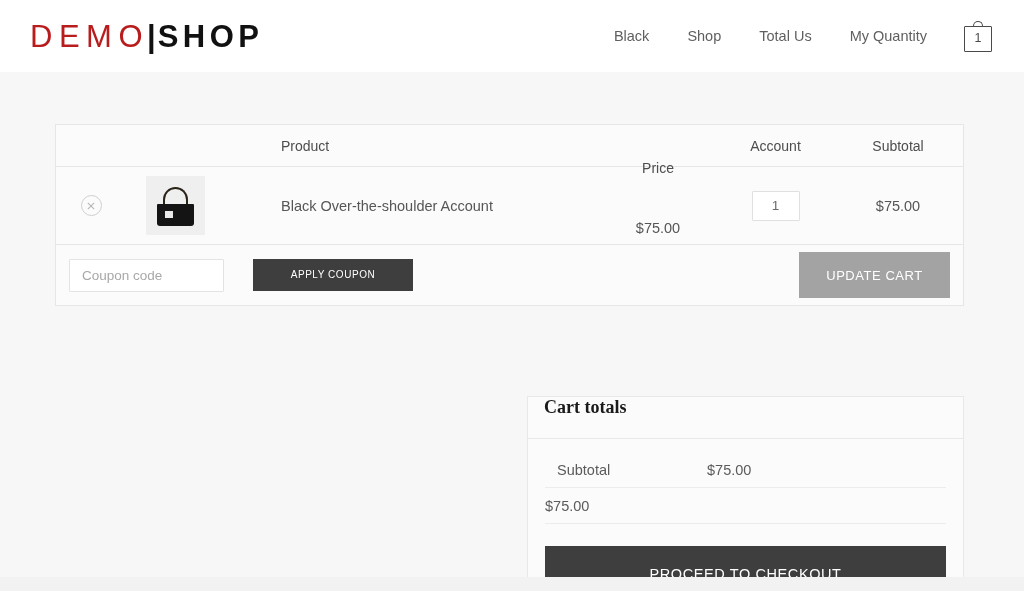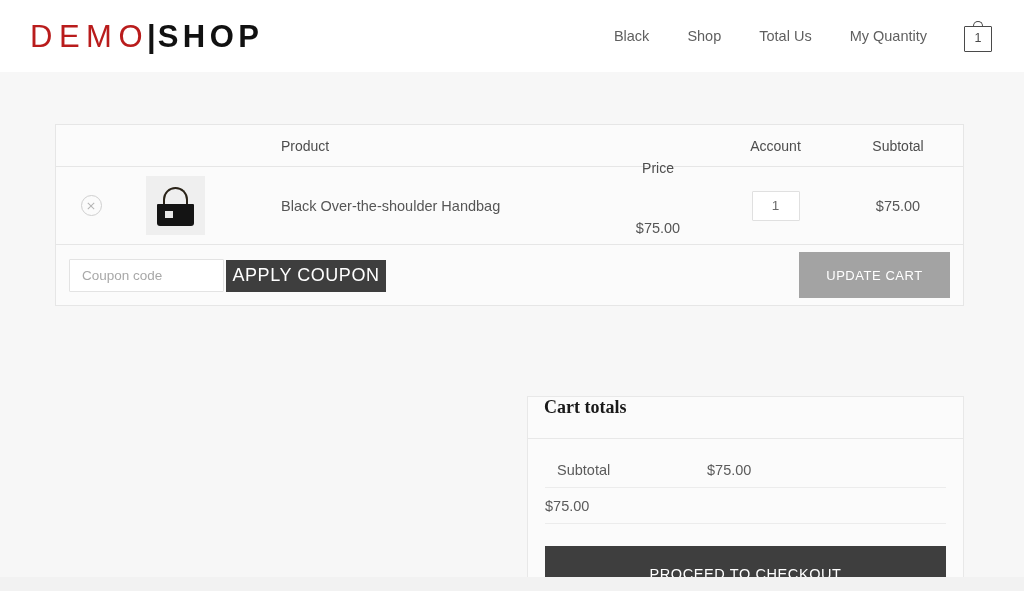--- a/index.html
+++ b/index.html
@@ -248,21 +248,21 @@
     outline: none;
   }
 
   
   .coupon-row {
     height: 60px;
     padding: 0 13px 0 13px;
     justify-content: space-between;
     background: #fbfbfb;
   }
-  .coupon-left { display: flex; align-items: flex-end; }
+  .coupon-left { display: flex; align-items: flex-start; gap: 20px; }
 
   .coupon-input {
     width: 155px;
     height: 33px;
     border: 1px solid #e3e3e3;
     background: #ffffff;
     padding: 0 12px;
     font-family: "Liberation Sans", sans-serif;
     font-size: 13.5px;
     color: #5b5b5b;
@@ -273,25 +273,25 @@
 
   .btn {
     border: none;
     font-family: "Liberation Sans", sans-serif;
     cursor: pointer;
     color: #ffffff;
     letter-spacing: 0.55px;
   }
 
   .apply-coupon-btn {
-    margin-left: 2px;
+    margin-left: 9px;
     width: 160px;
     height: 32px;
     background: #3e3e3e;
-    font-size: 18px;
+    font-size: 10px;
   }
 
   .update-cart-btn {
     width: 151px;
     height: 46px;
     background: #a3a3a3;
     font-size: 13px;
     margin-right: 0px;
   }
 
@@ -387,21 +387,21 @@
 
       <div class="cell col-thumb">
         <div class="thumb">
           <span class="bag-handle"></span>
           <span class="bag-body"></span>
           <span class="bag-tag"></span>
         </div>
       </div>
 
       <div class="cell col-name">
-        <a class="product-name">Black Over-the-shoulder Handbag</a>
+        <a class="product-name">Black Over-the-shoulder Account</a>
       </div>
 
       <div class="cell col-price">
         <span class="price-text">$75.00</span>
       </div>
 
       <div class="cell col-qty">
         <input class="qty-input" type="text" value="1" style="">
       </div>
 

